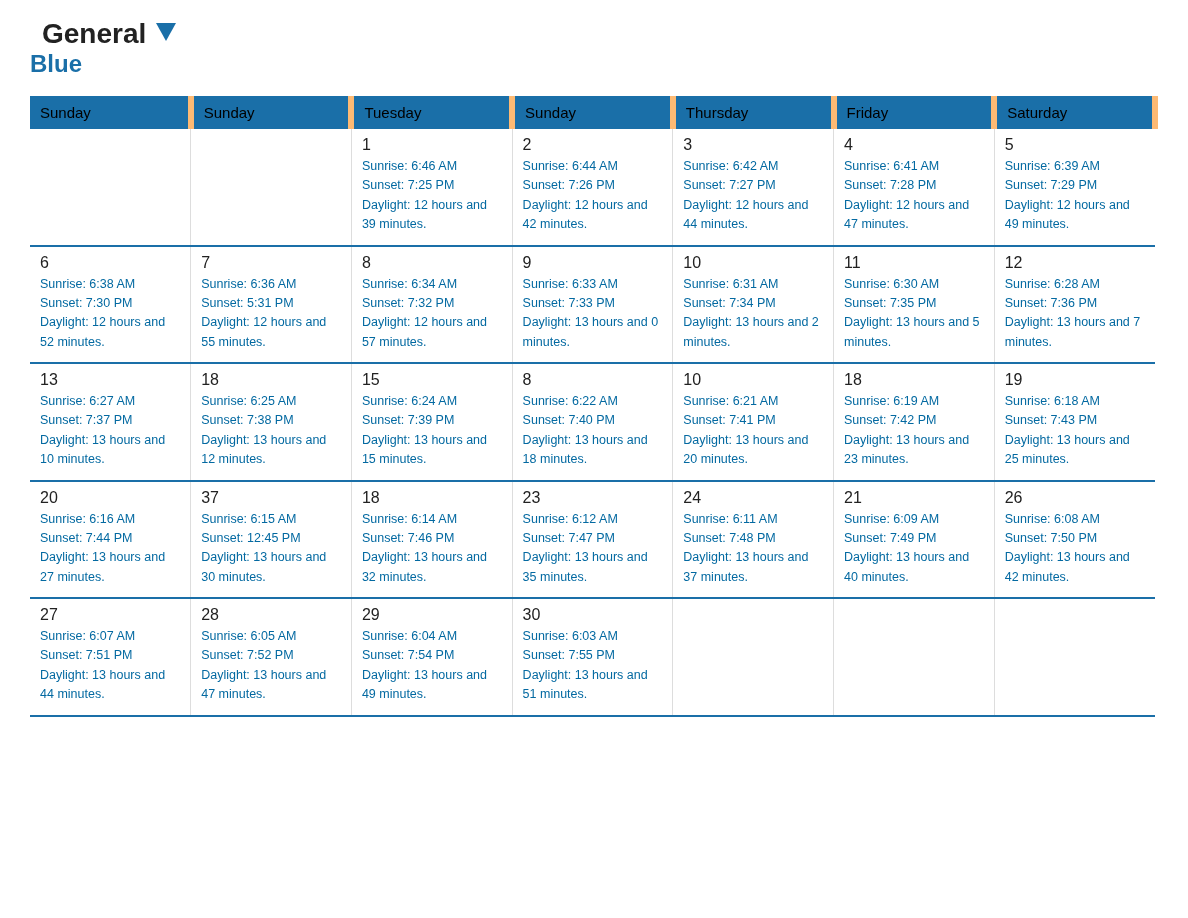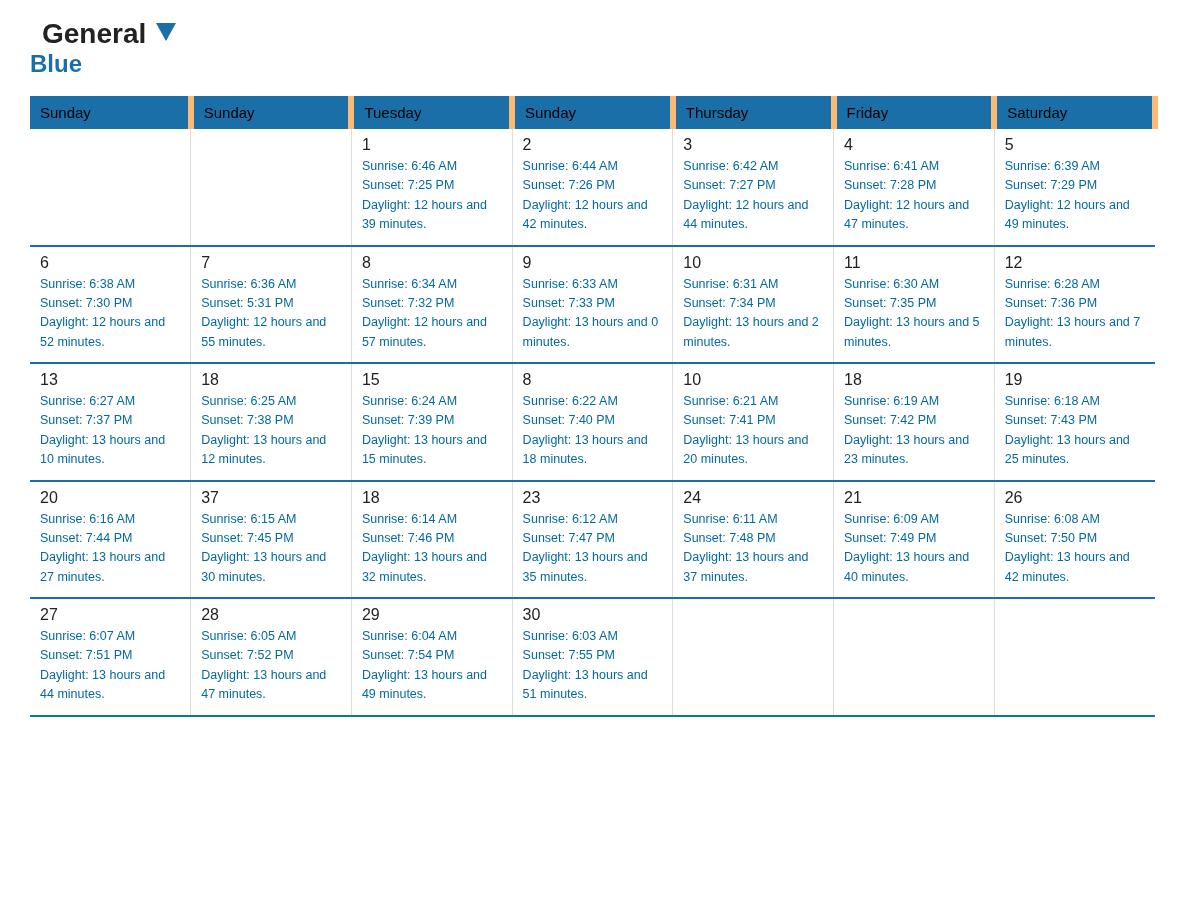--- a/index.html
+++ b/index.html
@@ -293,21 +293,21 @@
         <td>
           <div class="day-num">20</div>
           <div class="day-detail">Sunrise: 6:16 AM
 Sunset: 7:44 PM
 Daylight: 13 hours
 and 27 minutes.</div>
         </td>
         <td>
           <div class="day-num">37</div>
           <div class="day-detail">Sunrise: 6:15 AM
-Sunset: 7:45 PM
+Sunset: 12:45 PM
 Daylight: 13 hours
 and 30 minutes.</div>
         </td>
         <td>
           <div class="day-num">18</div>
           <div class="day-detail">Sunrise: 6:14 AM
 Sunset: 7:46 PM
 Daylight: 13 hours
 and 32 minutes.</div>
         </td>

